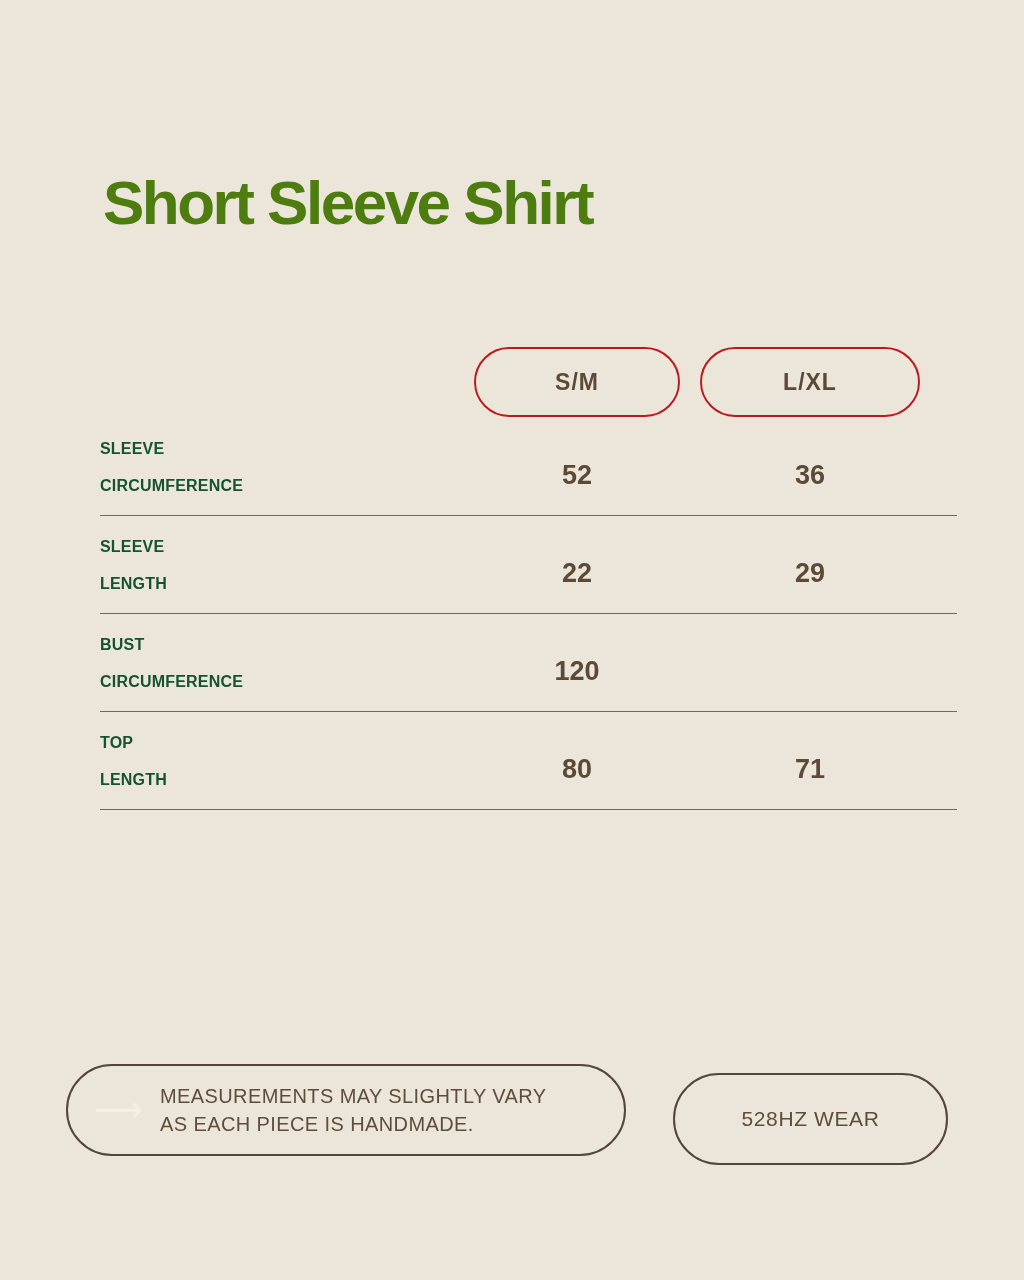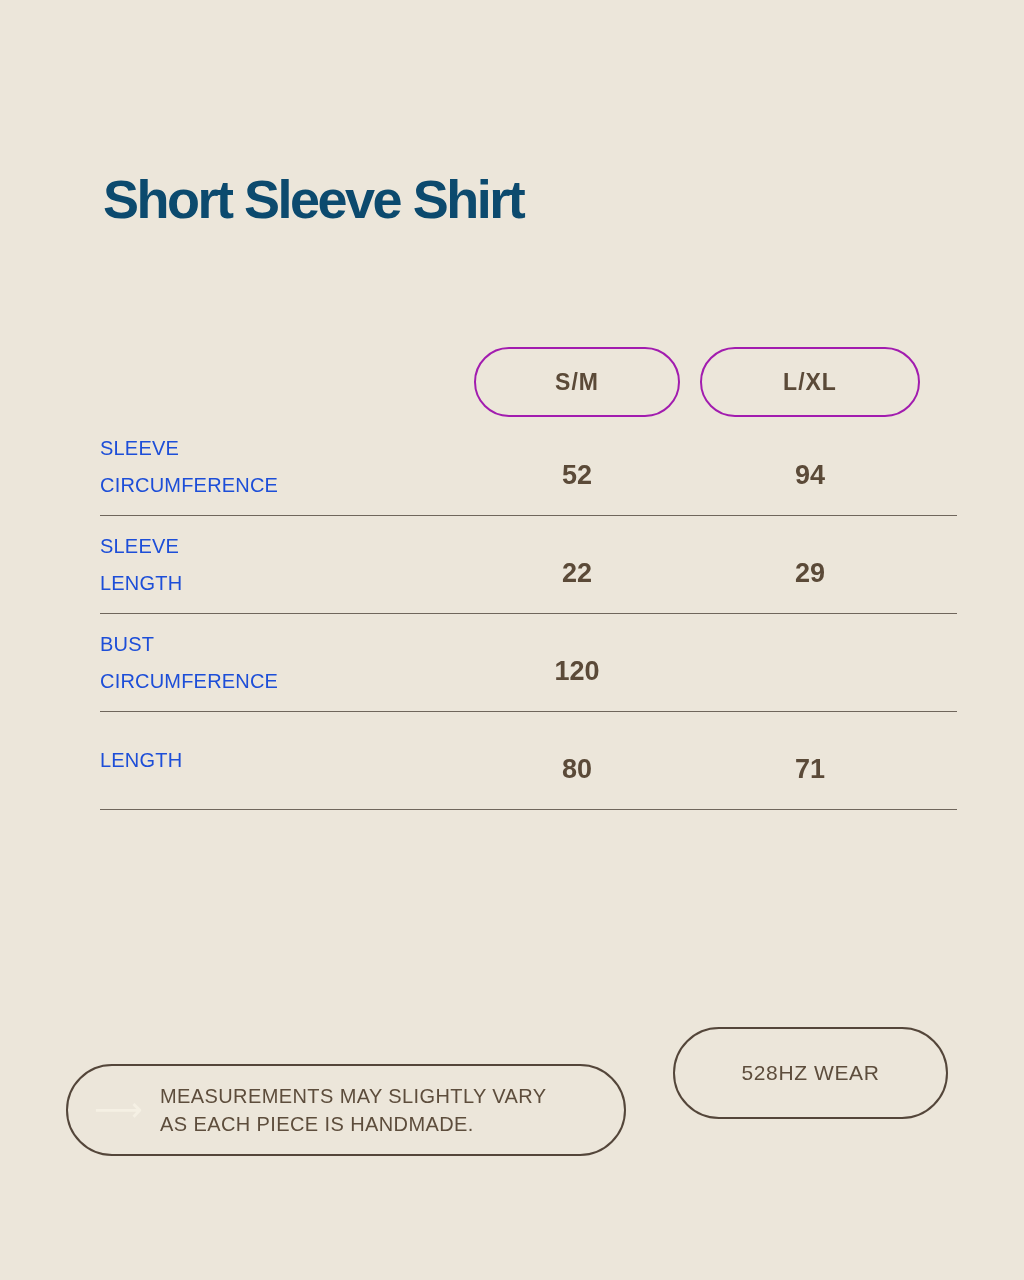--- a/index.html
+++ b/index.html
@@ -16,62 +16,62 @@
   .title-block { position: absolute; left: 103px; top: 158px; }
   .eyebrow {
     font-size: 52px;
     font-weight: bold;
     letter-spacing: -1.5px;
     line-height: 1.0;
     color: #5B4A38;
   }
   .main-title {
     margin-top: 14px;
-    font-size: 54px;
+    font-size: 62px;
     font-weight: bold;
     letter-spacing: -2.5px;
     line-height: 1.0;
-    color: #0c4a6e;
+    color: #4d7c0f;
   }
 
   
   .size-table {
     position: absolute;
     left: 100px;
     top: 347px;
     width: 857px;
   }
   .thead, .trow {
     display: grid;
     grid-template-columns: 374px 206px 20px 220px;
   }
   .thead { height: 71px; }
   .pill {
     height: 70px;
-    border: 2px solid #a21caf;
+    border: 2px solid #b91c1c;
     border-radius: 36px;
     display: flex;
     align-items: center;
     justify-content: center;
     font-size: 23px;
     font-weight: bold;
     letter-spacing: 1px;
     color: #5B4A38;
   }
   .trow {
     height: 98px;
     border-bottom: 1px solid #6F665C;
     align-items: center;
   }
   .row-label {
-    font-size: 20px;
-    font-weight: normal;
+    font-size: 16px;
+    font-weight: bold;
     line-height: 37px;
     letter-spacing: 0.2px;
-    color: #1d4ed8;
+    color: #14532d;
   }
   .val {
     font-size: 27px;
     font-weight: bold;
     text-align: center;
     color: #5B4A38;
     transform: translateY(9px);
   }
 
   
@@ -99,21 +99,21 @@
   .note-text {
     margin-left: 92px;
     font-size: 20px;
     line-height: 28px;
     letter-spacing: 0.4px;
     color: #5D4D3C;
   }
   .brand-pill {
     position: absolute;
     left: 673px;
-    top: 1027px;
+    top: 1073px;
     width: 275px;
     height: 92px;
     border: 2px solid #54463A;
     border-radius: 46px;
     display: flex;
     align-items: center;
     justify-content: center;
     font-size: 21px;
     letter-spacing: 0.6px;
     color: #5D4D3C;
@@ -139,21 +139,21 @@
     </div>
   </div>
 
   <div class="trow">
     <div class="row-label">
       <div>SLEEVE</div>
       <div>CIRCUMFERENCE</div>
     </div>
     <div class="val">52</div>
     <div></div>
-    <div class="val">94</div>
+    <div class="val">36</div>
   </div>
 
   <div class="trow">
     <div class="row-label">
       <div>SLEEVE</div>
       <div>LENGTH</div>
     </div>
     <div class="val">22</div>
     <div></div>
     <div class="val">29</div>
@@ -163,20 +163,21 @@
     <div class="row-label">
       <div>BUST</div>
       <div>CIRCUMFERENCE</div>
     </div>
     <div class="val">120</div>
     <div></div>
   </div>
 
   <div class="trow">
     <div class="row-label">
+      <div>TOP</div>
       <div>LENGTH</div>
     </div>
     <div class="val">80</div>
     <div></div>
     <div class="val">71</div>
   </div>
 
 </div>
 
 <div class="note-pill">

